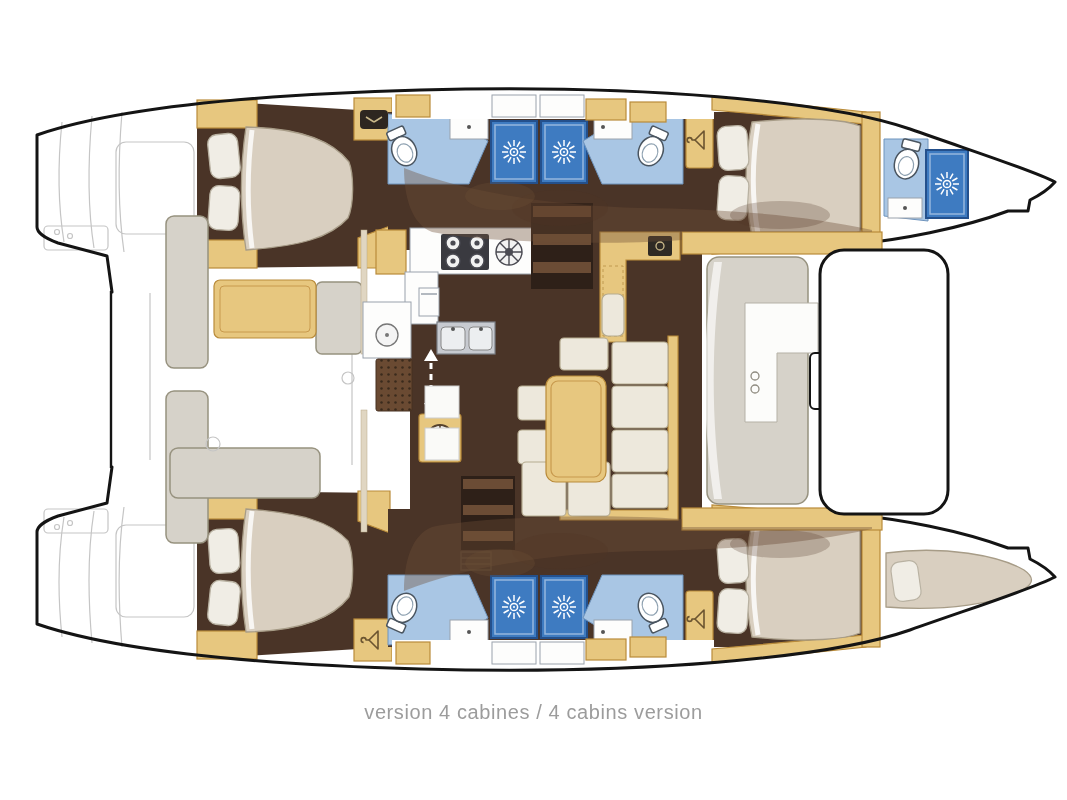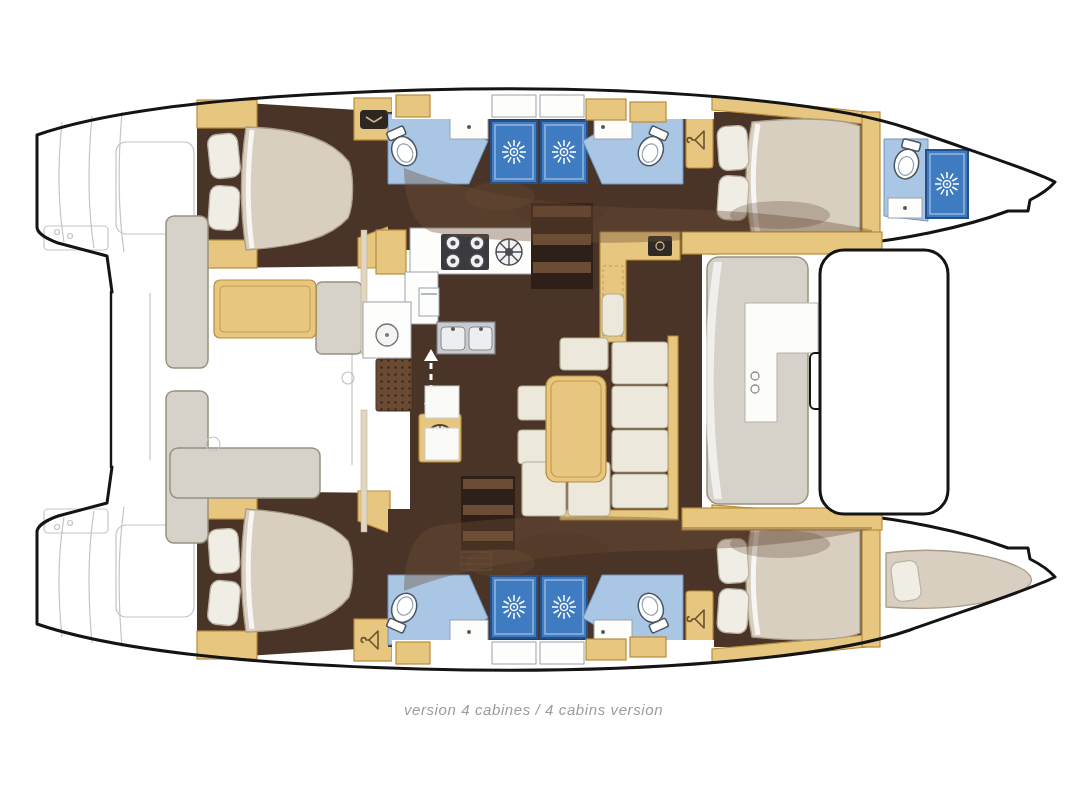--- a/index.html
+++ b/index.html
@@ -1,20 +1,20 @@
 <!DOCTYPE html>
 <html style="--outline: #141414; --wood: #e7c77f; --wood-edge: #b98b3a; --wood-light: #f2e2b4; --floor: #4a3427; --floor-dark: #2e2018; --step-light: #6b4c35; --mattress: #d9cfc0; --mattress-edge: #a79c87; --pillow: #f0ede5; --pillow-edge: #b9b2a2; --bath: #a9c6e4; --bath-edge: #6f94bd; --shower: #3e7bc1; --shower-edge: #24508c; --counter: #fdfdfc; --counter-edge: #9aa2ac; --sofa: #ede8dc; --sofa-edge: #b5ab90; --bench: #d6d2c9; --bench-edge: #97927f; --sketch: #c5c5c5; --overlay: #6e4f36; --overlay-dark: #503525; --mat: #6a4a32; --caption: #9c9c9c;"><head>
 <meta charset="utf-8">
 <style>
   html,body{margin:0;padding:0;background:#fff;width:1067px;height:800px;overflow:hidden;
     font-family:"Liberation Sans",sans-serif;}
   .stage{position:relative;width:1067px;height:800px;background:#fff;}
   svg{position:absolute;left:0;top:0;}
   .caption{position:absolute;left:0;top:701px;width:100%;text-align:center;
-    color:var(--caption,#9c9c9c);font-size:15px;letter-spacing:.6px;font-style:italic;}
+    color:var(--caption,#9c9c9c);font-size:20px;letter-spacing:.6px;}
   
   .hull{fill:#ffffff;stroke:none}
   .hullline{fill:none;stroke:var(--outline,#141414);stroke-width:3;stroke-linejoin:round;stroke-linecap:round}
   .thinline{fill:none;stroke:var(--outline,#141414);stroke-width:2.4}
   .wood{fill:var(--wood,#e7c77f);stroke:var(--wood-edge,#b98b3a);stroke-width:1.2}
   .floor{fill:var(--floor,#4a3427);stroke:none}
   .mattress{fill:var(--mattress,#d9cfc0);stroke:var(--mattress-edge,#a79c87);stroke-width:1.3}
   .pillow{fill:var(--pillow,#f0ede5);stroke:var(--pillow-edge,#b9b2a2);stroke-width:1.3}
   .bath{fill:var(--bath,#a9c6e4);stroke:var(--bath-edge,#6f94bd);stroke-width:1}
   .shower{fill:var(--shower,#3e7bc1);stroke:var(--shower-edge,#24508c);stroke-width:2}

